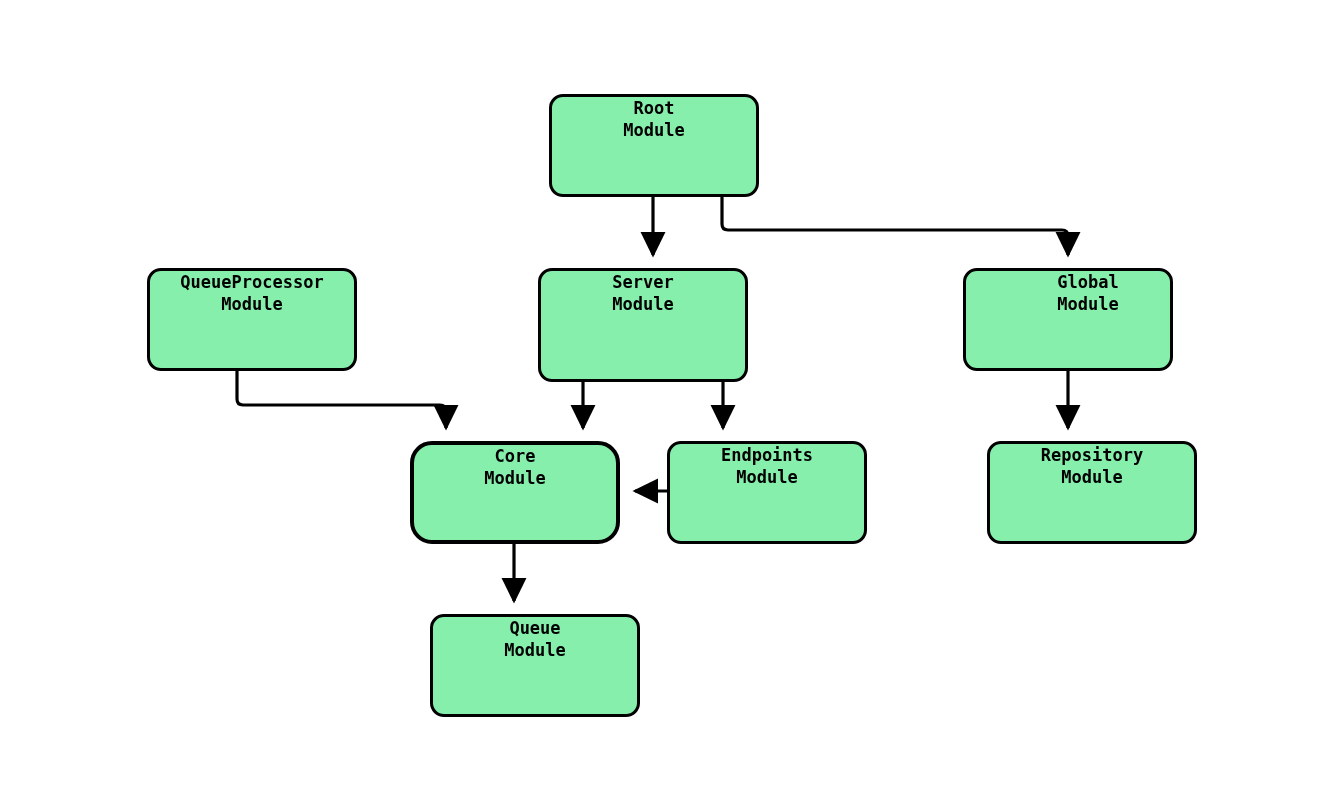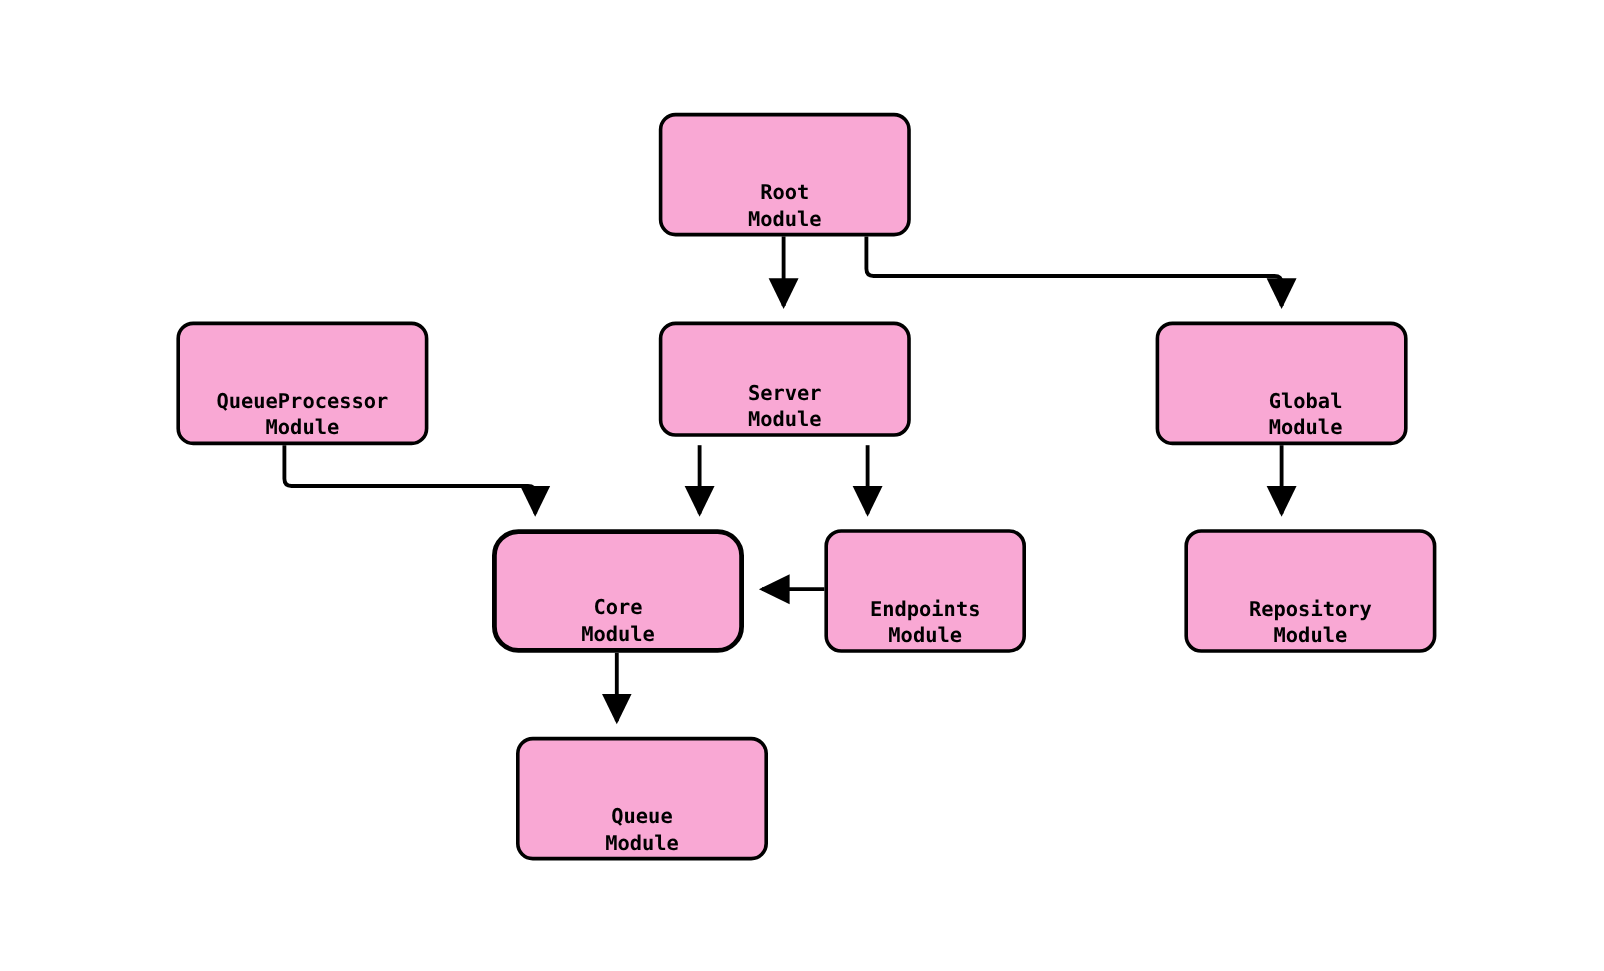--- a/index.html
+++ b/index.html
@@ -26,25 +26,25 @@
     position: absolute;
     left: 0;
     top: 0;
     width: 1337px;
     height: 809px;
     pointer-events: none;
   }
   .node {
     position: absolute;
     box-sizing: border-box;
-    background: #f9a8d4;
+    background: #86efac;
     border: 3px solid #000000;
     border-radius: 14px;
     display: flex;
-    align-items: flex-end;
+    align-items: flex-start;
     justify-content: center;
     z-index: 2;
   }
   .node-label {
     font-family: "DejaVu Sans Mono", "Liberation Mono", monospace;
     font-size: 17px;
     font-weight: bold;
     line-height: 22px;
     color: #000000;
     text-align: center;
@@ -84,36 +84,36 @@
   <div class="node" style="left:549px; top:94px; width:210px; height:103px; border-width:3px;">
     <span class="node-label">Root
 Module</span>
   </div>
 
   <div class="node" style="left:147px; top:268px; width:210px; height:103px; border-width:3px;">
     <span class="node-label">QueueProcessor
 Module</span>
   </div>
 
-  <div class="node" style="left:549px; top:268px; width:210px; height:96px; border-width:3px;">
+  <div class="node" style="left:538px; top:268px; width:210px; height:114px; border-width:3px;">
     <span class="node-label">Server
 Module</span>
   </div>
 
   <div class="node" style="left:963px; top:268px; width:210px; height:103px; border-width:3px;padding-left:40px;">
     <span class="node-label">Global
 Module</span>
   </div>
 
   <div class="node" style="left:410px; top:441px; width:210px; height:103px; border-width:4px;border-radius:22px;">
     <span class="node-label">Core
 Module</span>
   </div>
 
-  <div class="node" style="left:687px; top:441px; width:168px; height:103px; border-width:3px;">
+  <div class="node" style="left:667px; top:441px; width:200px; height:103px; border-width:3px;">
     <span class="node-label">Endpoints
 Module</span>
   </div>
 
   <div class="node" style="left:987px; top:441px; width:210px; height:103px; border-width:3px;">
     <span class="node-label">Repository
 Module</span>
   </div>
 
   <div class="node" style="left:410px; top:614px; width:210px; height:103px; border-width:3px;margin-left:20px;">

